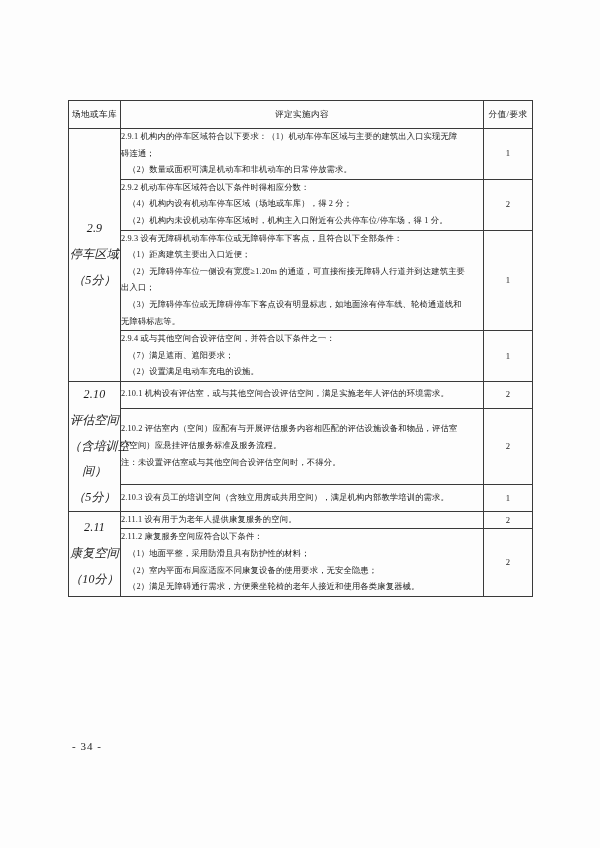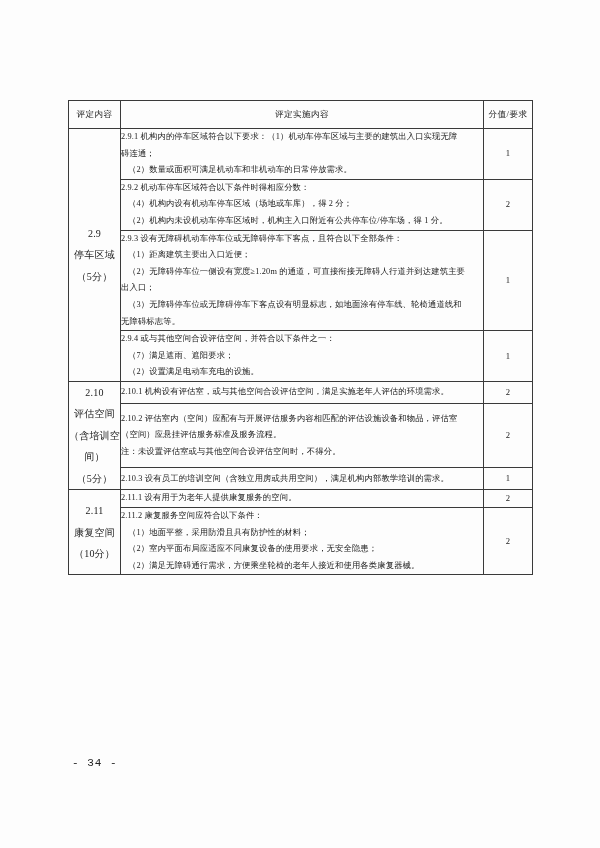--- a/index.html
+++ b/index.html
@@ -47,23 +47,24 @@
 
   .hd {
     text-align: center;
     height: 27px;
     font-size: 8.6px;
     letter-spacing: 0.4px;
   }
   .cat {
     text-align: center;
     vertical-align: middle;
-    font-size: 10px;
+    font-size: 12px;
     line-height: 2.15;
     letter-spacing: 0.2px;
+    font-style: italic;
   }
   .cat div { white-space: nowrap; }
   .score {
     text-align: center;
     vertical-align: middle;
     font-size: 8.6px;
   }
   .body-cell {
     padding: 3px 4px 3px 5px;
     vertical-align: middle;
@@ -73,42 +74,42 @@
     font-size: 8.3px;
     line-height: 2.0;
     letter-spacing: 0.15px;
     white-space: nowrap;
     text-align: left;
   }
   .ln.ind { padding-left: 7px; }
   .pagenum {
     position: absolute;
     left: 72px;
-    top: 757px;
+    top: 740px;
     font-size: 11px;
     letter-spacing: 1px;
-    font-family: Liberation Mono, monospace;
+    font-family: Liberation Serif, serif;
     color: #222;
   }
 </style>
 </head>
 <body>
 
 <div class="page">
 
   <div class="sheet">
     <table class="assess">
       <colgroup>
         <col class="c-cat">
         <col class="c-body">
         <col class="c-score">
       </colgroup>
       <tbody>
         <tr>
-          <th class="hd">评定内容</th>
+          <th class="hd">场地或车库</th>
           <th class="hd">评定实施内容</th>
           <th class="hd">分值/要求</th>
         </tr>
 
         <tr>
           <td class="cat" rowspan="4">
             <div>2.9</div>
             <div>停车区域</div>
             <div>（5分）</div>
           </td>

